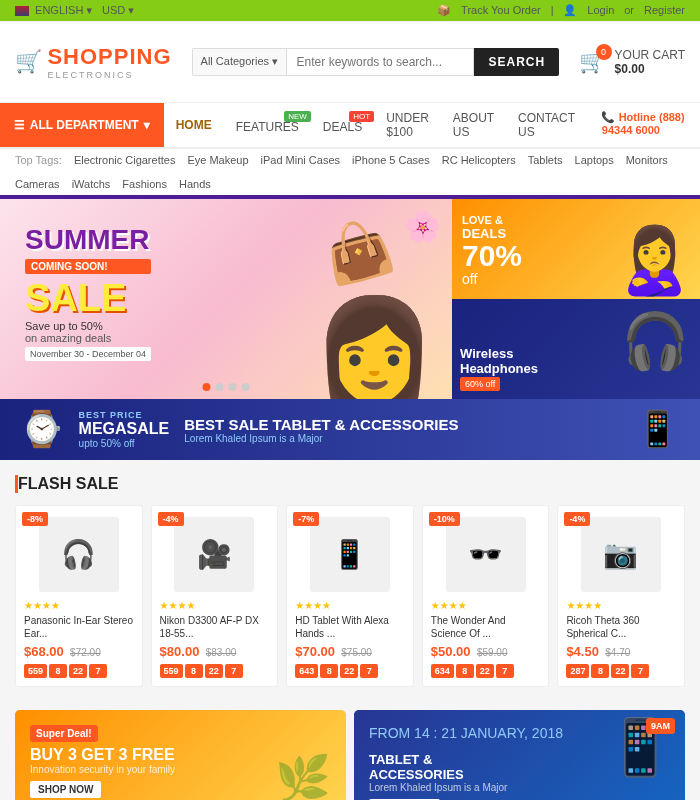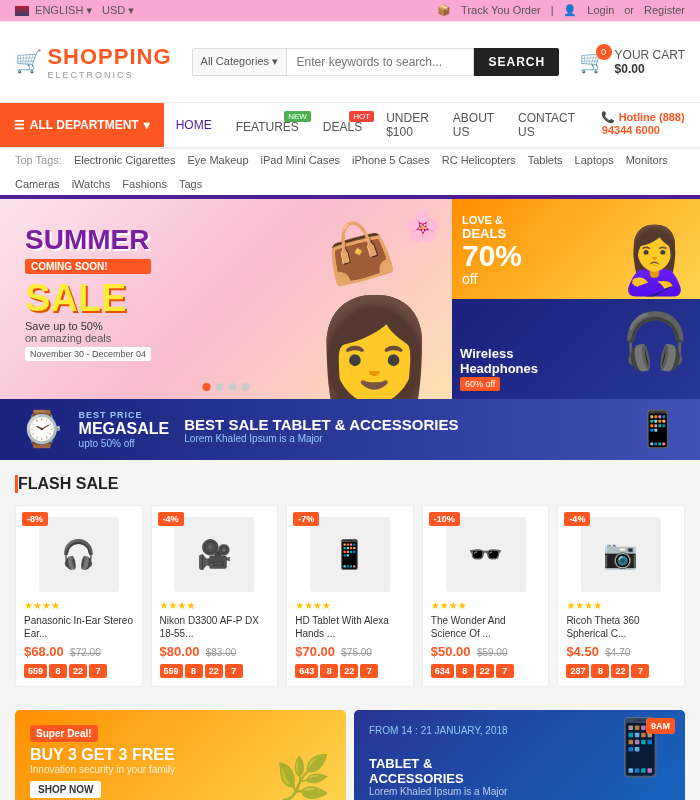--- a/index.html
+++ b/index.html
@@ -1,19 +1,19 @@
 <!DOCTYPE html>
 <html><head>
   <meta charset="utf-8">
   <style>
     * { margin: 0; padding: 0; box-sizing: border-box; }
     body { font-family: Arial, sans-serif; font-size: 12px; background: #f5f5f5; width: 700px; overflow-x: hidden; }
     
     
-    .top-bar { background: #f9a8d4; border-bottom: 1px solid #eee; padding: 4px 15px; display: flex; justify-content: space-between; align-items: center; font-size: 11px; color: #555; }
+    .top-bar { background: #84cc16; border-bottom: 1px solid #eee; padding: 4px 15px; display: flex; justify-content: space-between; align-items: center; font-size: 11px; color: #555; }
     .top-bar-left { display: flex; gap: 10px; }
     .top-bar-right { display: flex; gap: 10px; }
     .top-bar a { color: #555; text-decoration: none; }
     
     
     .header { background: #fff; padding: 10px 15px; display: flex; align-items: center; justify-content: space-between; }
     .logo { display: flex; align-items: center; gap: 5px; }
     .logo-icon { color: #ff9800; font-size: 22px; }
     .logo-text { font-size: 22px; font-weight: 900; color: #ff5722; letter-spacing: 1px; }
     .logo-sub { font-size: 9px; color: #999; letter-spacing: 2px; }
@@ -26,21 +26,21 @@
     .cart-icon { font-size: 22px; color: #ff9800; }
     .cart-badge { position: absolute; top: -5px; right: -5px; background: #ff5722; color: #fff; border-radius: 50%; width: 16px; height: 16px; font-size: 9px; display: flex; align-items: center; justify-content: center; }
     .cart-text { font-size: 12px; color: #555; }
     .cart-price { font-weight: bold; color: #333; }
     
     
     .nav-bar { background: #fff; border-top: 1px solid #eee; border-bottom: 2px solid #eee; display: flex; align-items: stretch; }
     .nav-all-dept { background: #ff5722; color: #fff; padding: 8px 14px; font-size: 12px; font-weight: bold; display: flex; align-items: center; gap: 5px; cursor: pointer; white-space: nowrap; }
     .nav-links { display: flex; align-items: center; gap: 0; }
     .nav-link { padding: 8px 12px; font-size: 12px; color: #555; text-decoration: none; cursor: pointer; position: relative; }
-    .nav-link.home { color: #4c1d95; font-weight: normal; }
+    .nav-link.home { color: #a16207; font-weight: bold; }
     .nav-badge { font-size: 8px; padding: 1px 4px; border-radius: 2px; color: #fff; position: absolute; top: 3px; right: 0; }
     .nav-badge.new { background: #4caf50; }
     .nav-badge.hot { background: #f44336; }
     .nav-hotline { margin-left: auto; padding: 8px 15px; font-size: 11px; color: #ff5722; font-weight: bold; }
     
     
     .tags-bar { background: #fff; padding: 5px 15px; border-bottom: 4px solid #4c1d95; display: flex; gap: 12px; flex-wrap: wrap; }
     .tag-link { font-size: 11px; color: #555; text-decoration: none; cursor: pointer; white-space: nowrap; }
     
     
@@ -80,21 +80,21 @@
     
     
     .promo-banners { display: flex; gap: 8px; padding: 8px 15px; }
     .promo-left { flex: 1; background: linear-gradient(135deg, #ff8f00, #ffd54f); border-radius: 5px; padding: 15px; position: relative; overflow: hidden; height: 100px; }
     .promo-right { flex: 1; background: linear-gradient(135deg, #283593, #1565c0); border-radius: 5px; padding: 15px; position: relative; overflow: hidden; height: 100px; }
     .super-deal { background: #ff5722; color: #fff; font-size: 10px; font-weight: bold; padding: 3px 6px; border-radius: 3px; display: inline-block; margin-bottom: 4px; }
     .promo-title { font-size: 16px; font-weight: 900; color: #fff; }
     .promo-sub { font-size: 10px; color: rgba(255,255,255,0.8); margin-bottom: 6px; }
     .promo-btn { background: #fff; color: #333; font-size: 10px; font-weight: bold; padding: 3px 8px; border: none; border-radius: 2px; cursor: pointer; }
     .promo-right-title { font-size: 13px; font-weight: 900; color: #fff; }
-    .promo-right-date { font-size: 10px; color: #90caf9; margin-bottom: 20px; }
+    .promo-right-date { font-size: 14px; color: #90caf9; margin-bottom: 11px; }
     .promo-right-sub { font-size: 10px; color: rgba(255,255,255,0.7); margin-bottom: 6px; }
     
     
     .bundle-section { padding: 12px 15px; background: #f5f5f5; }
     
     .dots { display: flex; gap: 5px; position: absolute; bottom: 8px; left: 50%; transform: translateX(-50%); }
     .dot { width: 8px; height: 8px; border-radius: 50%; background: #ccc; }
     .dot.active { background: #ff5722; }
   </style>
 </head>
@@ -181,21 +181,21 @@
   <a class="tag-link">Eye Makeup</a>
   <a class="tag-link">iPad Mini Cases</a>
   <a class="tag-link">iPhone 5 Cases</a>
   <a class="tag-link">RC Helicopters</a>
   <a class="tag-link">Tablets</a>
   <a class="tag-link">Laptops</a>
   <a class="tag-link">Monitors</a>
   <a class="tag-link">Cameras</a>
   <a class="tag-link">iWatchs</a>
   <a class="tag-link">Fashions</a>
-  <a class="tag-link">Tags</a>
+  <a class="tag-link">Hands</a>
 </div>
 
 <div class="hero-section">
   <div class="hero-main">
 
     <div style="position:absolute;inset:0;background:linear-gradient(135deg,#fce4ec,#f8bbd0,#ffe0b2);"></div>
     <div class="hero-text">
       <div class="hero-summer">SUMMER</div>
       <div class="hero-coming">COMING SOON!</div>
       <div class="hero-sale">SALE</div>

